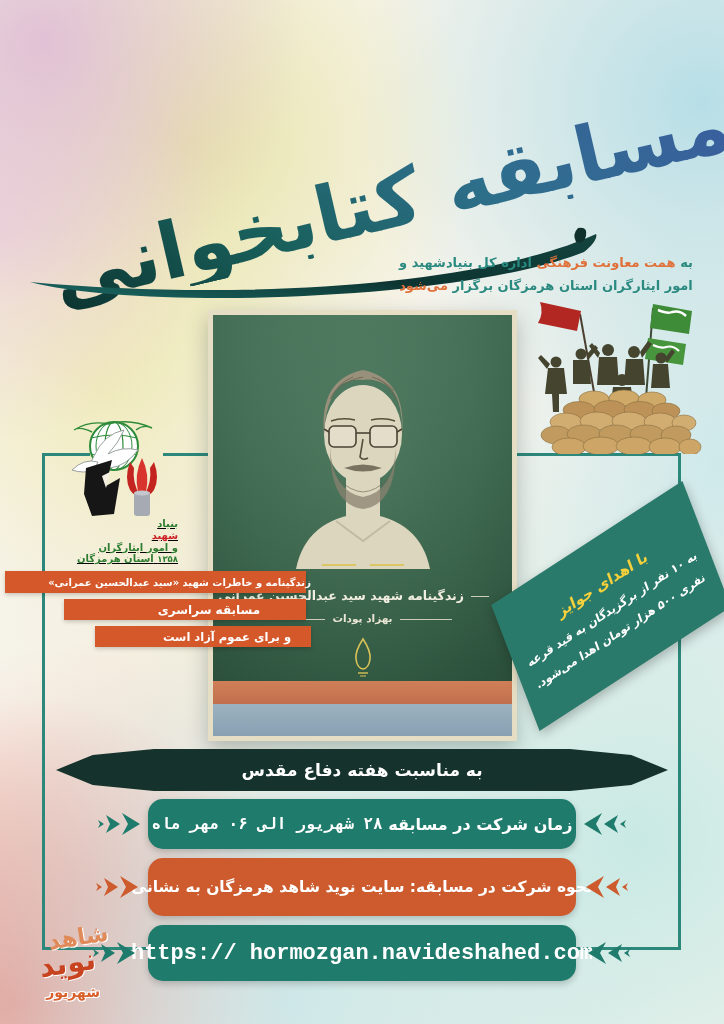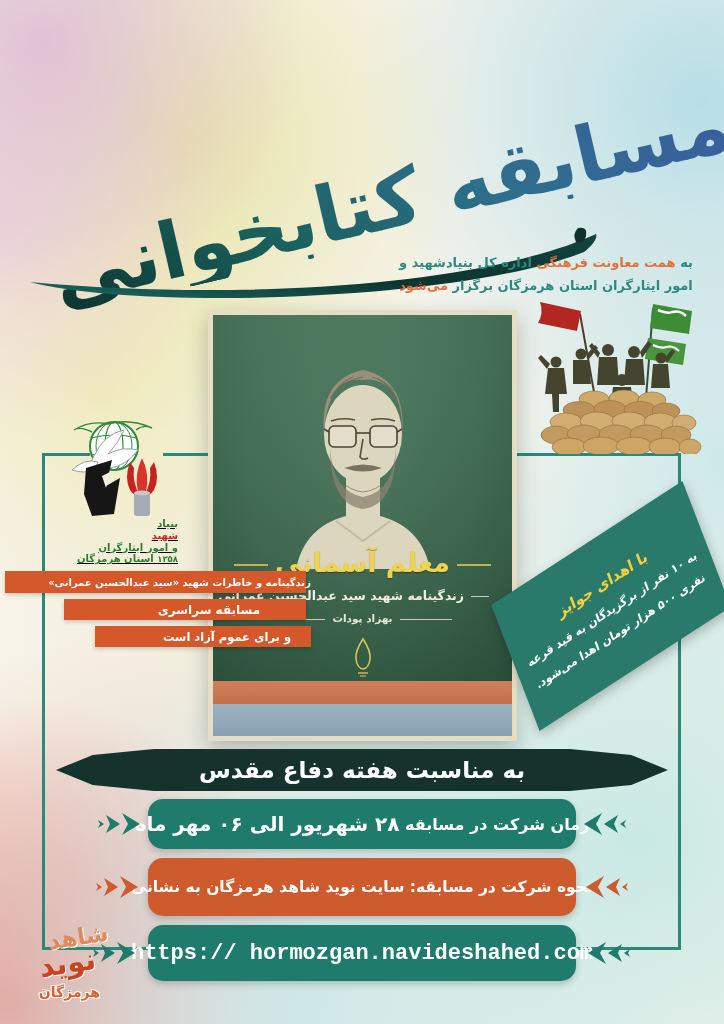--- a/index.html
+++ b/index.html
@@ -90,21 +90,21 @@
     display:flex;flex-direction:column;align-items:center;justify-content:center;
     text-align:center;direction:rtl;line-height:2.0;
   }
   .badge .bh{color:#f6d13c;font-size:15px;font-weight:bold;}
   .badge .bl{color:#fff;font-size:11.5px;font-weight:bold;}
 
   
   .ribbon-dark{
     left:56px;top:749px;width:612px;height:42px;z-index:6;background:#15332c;
     clip-path:polygon(0% 50%,6% 14%,16% 0%,84% 0%,94% 14%,100% 50%,94% 86%,84% 100%,16% 100%,6% 86%);
-    color:#fff;font-size:23px;font-weight:bold;text-align:center;line-height:42px;
+    color:#fff;font-size:17px;font-weight:bold;text-align:center;line-height:42px;
   }
   .pill{border-radius:15px;z-index:6;display:flex;align-items:center;justify-content:center;
     color:#fff;font-weight:bold;text-align:center;box-shadow:0 3px 7px rgba(0,0,0,.20);}
   .pill.teal{background:#1f7b6c;}
   .pill.orange{background:#cd5b2d;}
   .ornament{z-index:6;}
 
   
   .navid{left:12px;top:926px;width:110px;height:92px;z-index:7;}
   .navid .w1{position:absolute;right:14px;top:-2px;font-size:23px;font-weight:bold;color:#e08a5a;
@@ -237,21 +237,21 @@
         </g>
         <path d="M66,129 Q85,122 104,129 Q85,136 66,129 Z" fill="#7a7260"></path>
         <path d="M52,108 Q54,152 85,158 Q116,152 118,108 Q118,166 85,170 Q52,166 52,108 Z" fill="#8a8170" opacity="0.75"></path>
         <g stroke="#6b6350" stroke-width="0.9" fill="none" opacity="0.7">
           <path d="M60,140 Q72,152 85,153"></path>
             <path d="M110,140 Q98,152 85,153"></path>
         </g>
         <path d="M58,182 L85,202 L112,182" stroke="#c2bba4" stroke-width="2" fill="none"></path>
       </svg>
 
-      <div class="book-title nowrap rtl"><span class="hline" style="width:34px;"></span><span>معلم آسمانی</span><span class="hline" style="width:34px;"></span></div>
+      <div class="book-title nowrap rtl"><span class="hline" style="width:34px;"></span><span class="hline" style="width:34px;"></span></div>
       <div class="book-sub nowrap rtl"><span class="hline w" style="width:18px;height:1px;"></span><span>زندگینامه شهید سید عبدالحسین عمرانی</span><span class="hline w" style="width:18px;height:1px;"></span></div>
       <div class="book-auth nowrap rtl"><span class="hline w" style="width:52px;height:1px;"></span><span>بهزاد پودات</span><span class="hline w" style="width:52px;height:1px;"></span></div>
       <svg class="pub-emblem" width="26" height="42" viewBox="0 0 26 42">
         <path d="M13,2 Q21,14 20,22 Q19,31 13,32 Q7,31 6,22 Q5,14 13,2 Z" fill="none" stroke="#d9c257" stroke-width="1.6"></path>
         <line x1="8" y1="36" x2="18" y2="36" stroke="#d9c257" stroke-width="1.4"></line>
         <line x1="10" y1="39" x2="16" y2="39" stroke="#d9c257" stroke-width="1"></line>
       </svg>
     </div>
     <div class="book-orange"></div>
     <div class="book-blue"></div>
@@ -296,21 +296,21 @@
   <div class="abs badge">
     <div class="bh nowrap">با اهدای جوایز</div>
     <div class="bl nowrap">به ۱۰ نفر از برگزیدگان به قید قرعه</div>
     <div class="bl nowrap">نفری ۵۰۰ هزار تومان اهدا می‌شود.</div>
   </div>
 
   <div class="abs ribbon-dark nowrap rtl"><span>به مناسبت هفته دفاع مقدس</span></div>
 
   <div class="abs pill teal rtl nowrap" style="left:148px;top:799px;width:428px;height:50px;">
     <span style="font-size:16px;">زمان شرکت در مسابقه</span>&nbsp;
-    <span style="font-size:20px;">۲۸ شهریور الی ۰۶ مهر ماه</span>
+    <span style="font-size:16px;font-family:Liberation Mono, monospace;">۲۸ شهریور الی ۰۶ مهر ماه</span>
   </div>
   <svg class="abs ornament" style="left:98px;top:811px;color:#1f7b6c;" width="44" height="26" viewBox="0 0 44 26" fill="currentColor">
     <path d="M42,13 L24,2 L30,13 L24,24 Z"></path>
       <path d="M22,13 L8,4 L12,13 L8,22 Z"></path>
       <path d="M6,13 L0,9 L2,13 L0,17 Z"></path>
   </svg>
   <svg class="abs ornament" style="left:582px;top:811px;color:#1f7b6c;transform:scaleX(-1);" width="44" height="26" viewBox="0 0 44 26" fill="currentColor">
     <path d="M42,13 L24,2 L30,13 L24,24 Z"></path>
       <path d="M22,13 L8,4 L12,13 L8,22 Z"></path>
       <path d="M6,13 L0,9 L2,13 L0,17 Z"></path>
@@ -340,16 +340,16 @@
   </svg>
   <svg class="abs ornament" style="left:586px;top:940px;color:#1f7b6c;transform:scaleX(-1);" width="44" height="26" viewBox="0 0 44 26" fill="currentColor">
     <path d="M42,13 L24,2 L30,13 L24,24 Z"></path>
       <path d="M22,13 L8,4 L12,13 L8,22 Z"></path>
       <path d="M6,13 L0,9 L2,13 L0,17 Z"></path>
   </svg>
 
   <div class="abs navid">
     <span class="w1">شاهد</span>
     <span class="w2">نوید</span>
-    <span class="rg">هرمزگان</span>
+    <span class="rg">شهریور</span>
   </div>
 
 </div>
 
 </body></html>

